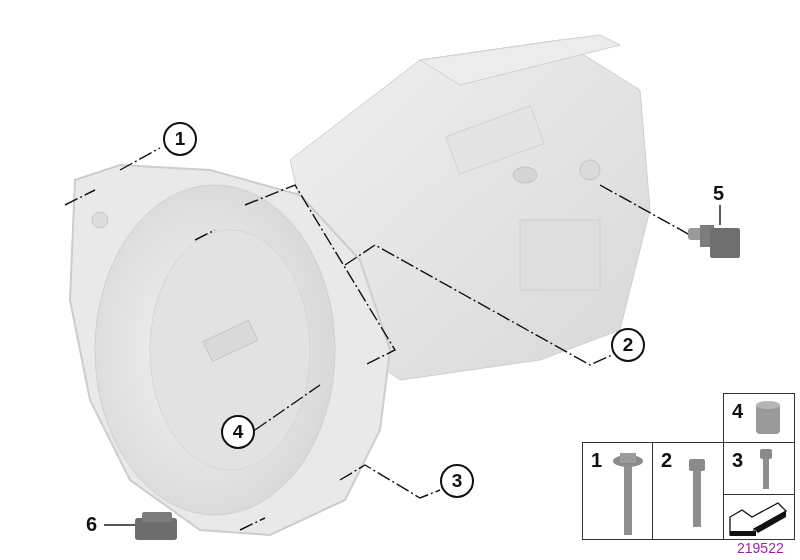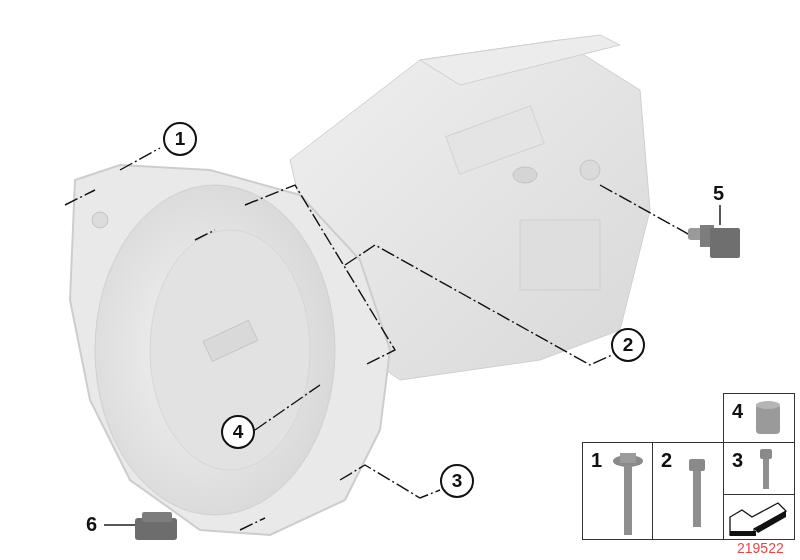--- a/index.html
+++ b/index.html
@@ -6,21 +6,21 @@
   body { width: 800px; height: 560px; position: relative; overflow: hidden;
          font-family: "Liberation Sans", sans-serif; }
   .canvas { position: absolute; left: 0; top: 0; width: 800px; height: 560px; }
   .callout { position: absolute; width: 34px; height: 34px; border: 2px solid #111;
              border-radius: 50%; background: #fff; box-sizing: border-box;
              display: flex; align-items: center; justify-content: center;
              font-weight: bold; font-size: 19px; color: #111; }
   .plain-label { position: absolute; font-weight: bold; font-size: 20px; color: #111; }
   .grid-cell { position: absolute; border: 1px solid #333; box-sizing: border-box; background: #fff; }
   .cell-label { position: absolute; left: 8px; top: 6px; font-weight: bold; font-size: 20px; color: #111; }
-  .diagram-id { position: absolute; font-size: 14px; color: #ef4444; }
+  .diagram-id { position: absolute; font-size: 14px; color: #a21caf; }
 </style>
 </head>
 <body>
 
 <div class="canvas">
 
   <svg width="800" height="560" style="position:absolute;left:0;top:0">
     <defs>
       <linearGradient id="hg" x1="0" y1="0" x2="1" y2="1">
         <stop offset="0" stop-color="#f0f0f0"></stop>

